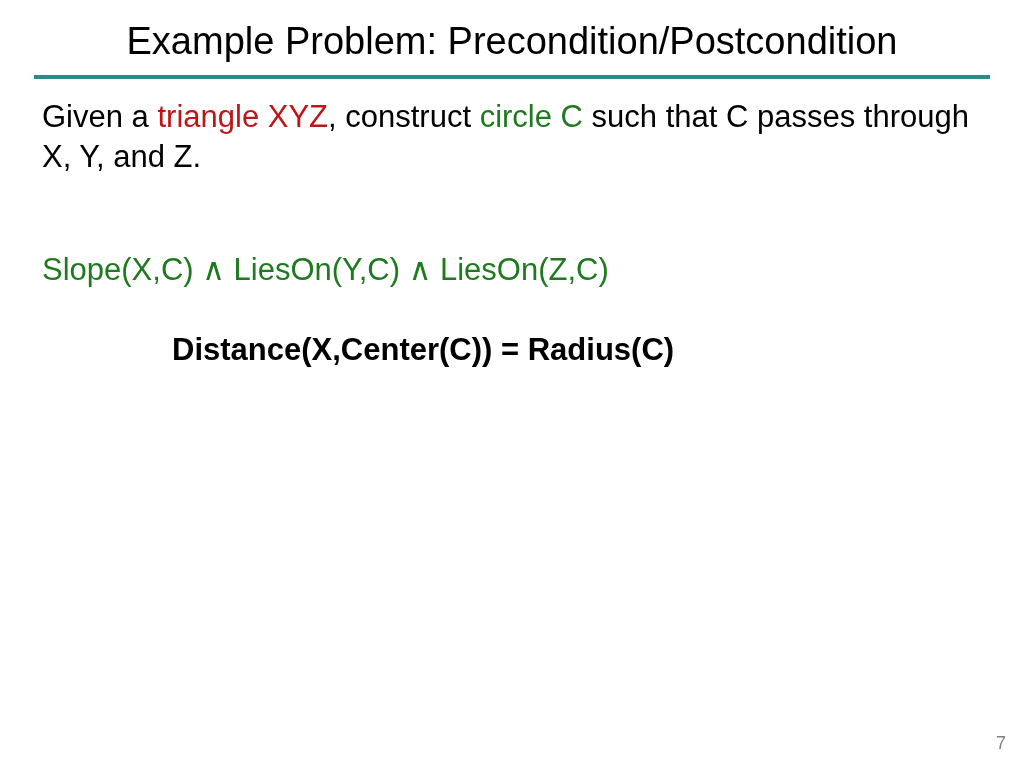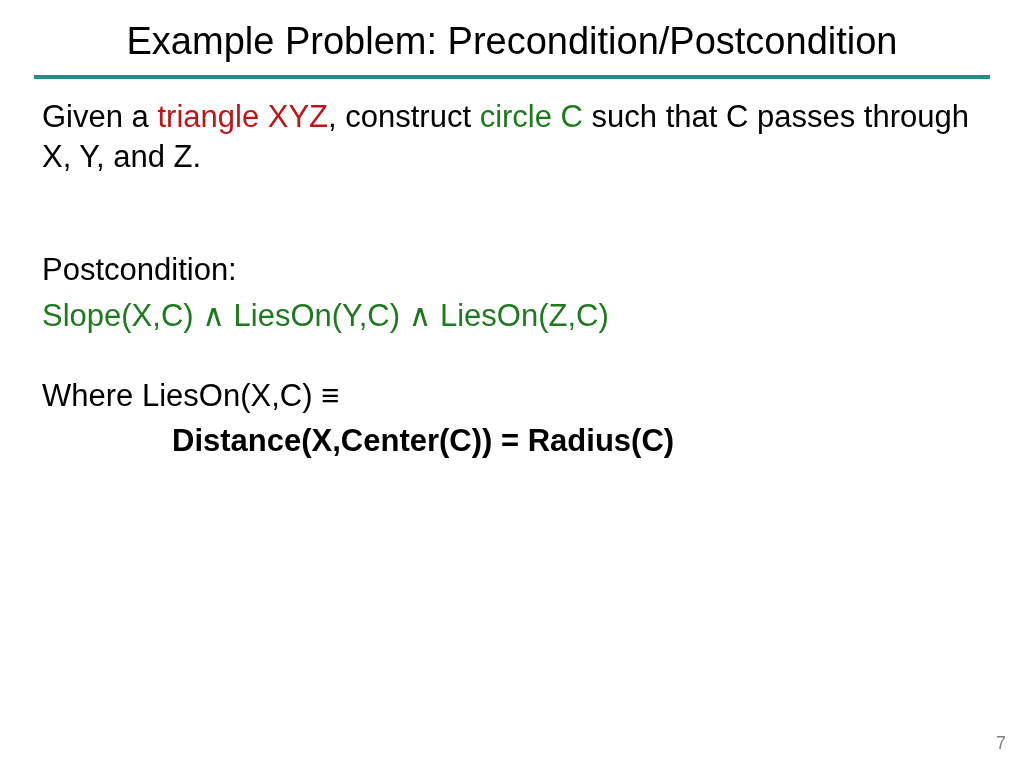--- a/index.html
+++ b/index.html
@@ -66,25 +66,23 @@
 
     <p>
       <span>Given a </span><span class="red">triangle XYZ</span><span>, construct </span><span class="green">circle C</span><span> such that C passes through X, Y, and Z.</span>
     </p>
 
     <div class="gap"></div>
 
 
     <div class="gap"></div>
 
-    <p>Postcondition:</p>
     <p class="green">Slope(X,C) ∧ LiesOn(Y,C) ∧ LiesOn(Z,C)</p>
 
     <div class="gap"></div>
 
-    <p>Where LiesOn(X,C) ≡</p>
     <p class="indent">Distance(X,Center(C)) = Radius(C)</p>
 
   </div>
 
   <div class="pagenum">7</div>
 
 </div>
 
 </body></html>

